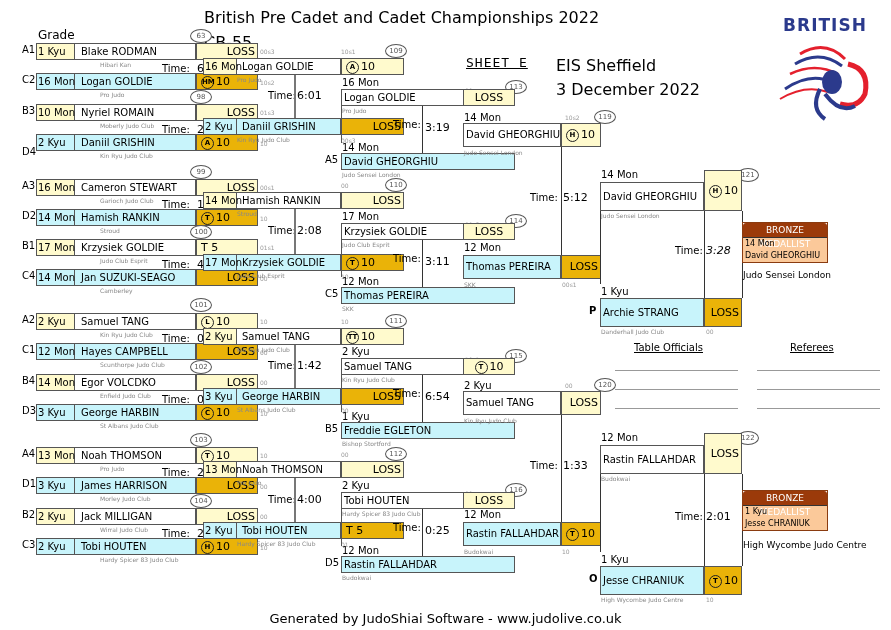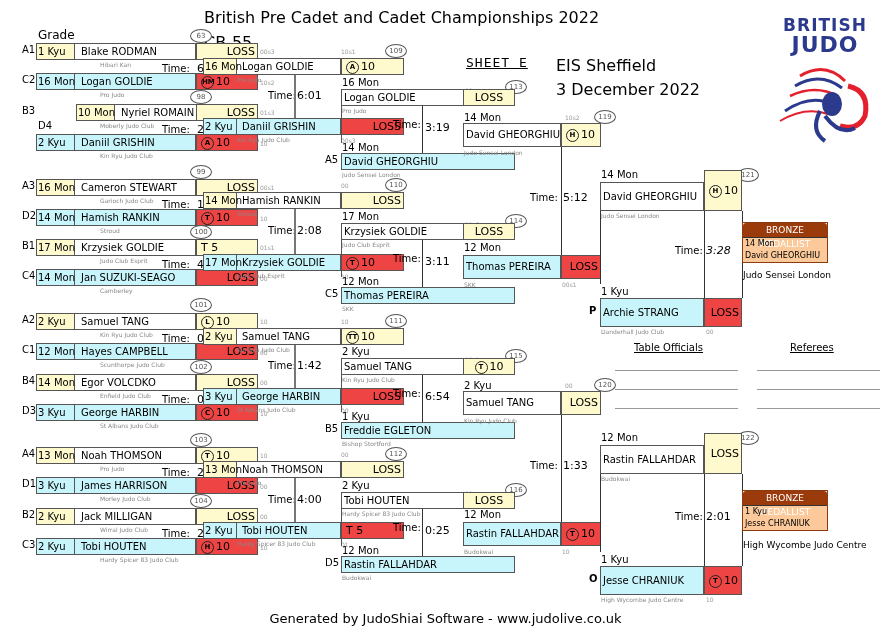--- a/index.html
+++ b/index.html
@@ -3,21 +3,21 @@
 <meta charset="utf-8">
 <style>
   html,body{margin:0;padding:0;background:#fff;}
   body{width:891px;height:630px;position:relative;overflow:hidden;font-family:"DejaVu Sans",sans-serif;color:#000;}
   .abs{position:absolute;}
   .title{font-family:"DejaVu Sans",sans-serif;font-size:16px;white-space:nowrap;}
   .box{position:absolute;border:1px solid #555;box-sizing:border-box;height:17px;font-size:10px;line-height:15px;white-space:nowrap;overflow:hidden;}
   .w{background:#fff;}
   .y{background:#fffacd;}
   .b{background:#c8f4fb;}
-  .bd{background:#ef4444;}
+  .bd{background:#eab308;}
   .grade{position:absolute;top:0;left:0;height:15px;width:38px;border-right:1px solid #555;padding-left:1px;box-sizing:border-box;}
   .nm{position:absolute;top:0;left:40px;padding-left:4px;}
   .res{position:absolute;height:17px;border:1px solid #555;box-sizing:border-box;font-size:11px;line-height:15px;text-align:right;padding-right:2px;overflow:hidden;white-space:nowrap;}
   .resl{text-align:left;padding-left:4px;}
   .resc{text-align:center;padding:0;}
   .club{position:absolute;font-size:6px;color:#888;white-space:nowrap;}
   .sc{position:absolute;font-size:6px;color:#999;white-space:nowrap;}
   .pos{position:absolute;font-size:10px;white-space:nowrap;}
   .lbl{position:absolute;font-size:10px;white-space:nowrap;}
   .time-l{position:absolute;font-size:10px;white-space:nowrap;}
@@ -35,21 +35,20 @@
 
 <div class="abs title" style="left:204px;top:8px;font-size:16px;">British Pre Cadet and Cadet Championships 2022</div>
 <div class="abs title" style="left:204px;top:33px;font-size:16px;">CB-55</div>
 <div class="abs" style="left:466px;top:55px;font-size:13px;text-decoration:underline;letter-spacing:1px;font-family:'DejaVu Sans Mono',monospace;">SHEET E</div>
 <div class="abs title" style="left:556px;top:56px;">EIS Sheffield</div>
 <div class="abs title" style="left:556px;top:80px;">3 December 2022</div>
 <div class="abs" style="left:38px;top:28px;font-size:12px;">Grade</div>
 
 <div class="abs" style="left:770px;top:16px;width:110px;text-align:center;">
   <div style="font-size:17px;font-weight:bold;color:#2b3a8c;line-height:18px;letter-spacing:1px;">BRITISH</div>
-  <div style="font-size:22px;font-weight:bold;color:#2b3a8c;line-height:22px;letter-spacing:1px;">JUDO</div>
   <svg width="110" height="90" viewBox="0 0 110 90">
     <path d="M30 20 Q55 5 75 25" stroke="#e4202d" stroke-width="3" fill="none"></path>
     <path d="M25 30 Q50 15 72 32" stroke="#2b3a8c" stroke-width="3" fill="none"></path>
     <path d="M20 40 Q45 28 68 40" stroke="#e4202d" stroke-width="2.5" fill="none"></path>
     <path d="M15 55 Q40 38 62 48" stroke="#2b3a8c" stroke-width="3" fill="none"></path>
     <path d="M10 65 Q35 50 58 58" stroke="#e4202d" stroke-width="2" fill="none"></path>
     <ellipse cx="62" cy="48" rx="10" ry="12" fill="#2b3a8c"></ellipse>
     <path d="M78 30 Q100 35 95 60 Q88 75 70 70" stroke="#e4202d" stroke-width="5" fill="none"></path>
     <path d="M50 55 Q40 75 55 85 M55 60 Q70 80 85 72" stroke="#2b3a8c" stroke-width="4" fill="none"></path>
   </svg>
@@ -74,29 +73,29 @@
       </div>
       <div class="res bd resl" style="left:196px;top:73px;width:62px;"><span class="ico">HM</span><span>10</span></div>
       <div class="club" style="left:100px;top:91px;">Pro Judo</div>
       <div class="sc" style="left:203px;top:48px;left:260px;">00s3</div>
       <div class="sc" style="left:260px;top:79px;">10s2</div>
       <div class="vln" style="left:258px;top:60px;height:13px;border-left:2px solid #777;"></div>
     </div>
     <div>
       <div class="num" style="left:190px;top:90px;">98</div>
       <div class="pos" style="left:22px;top:105px;">B3</div>
-      <div class="box w" style="left:36px;top:104px;width:160px;margin-left:40px;">
+      <div class="box w" style="left:36px;top:104px;width:160px;">
         <span class="grade y">10 Mon</span>
         <span class="nm">Nyriel ROMAIN</span>
       </div>
       <div class="res y" style="left:196px;top:104px;width:62px;"><span>LOSS</span></div>
       <div class="club" style="left:100px;top:122px;">Moberly Judo Club</div>
       <div class="time-l" style="left:162px;top:124px;">Time:</div>
       <div class="time-v" style="left:197px;top:123px;">2:47</div>
-      <div class="pos" style="left:22px;top:120px;margin-left:16px;">D4</div>
+      <div class="pos" style="left:22px;top:146px;">D4</div>
       <div class="box b" style="left:36px;top:134px;width:160px;">
         <span class="grade" style="background:#c8f4fb;">2 Kyu</span>
         <span class="nm">Daniil GRISHIN</span>
       </div>
       <div class="res bd resl" style="left:196px;top:134px;width:62px;"><span class="ico">A</span><span>10</span></div>
       <div class="club" style="left:100px;top:152px;">Kin Ryu Judo Club</div>
       <div class="sc" style="left:203px;top:109px;left:260px;">01s3</div>
       <div class="sc" style="left:260px;top:140px;">10</div>
       <div class="vln" style="left:258px;top:121px;height:13px;border-left:2px solid #777;"></div>
     </div>

